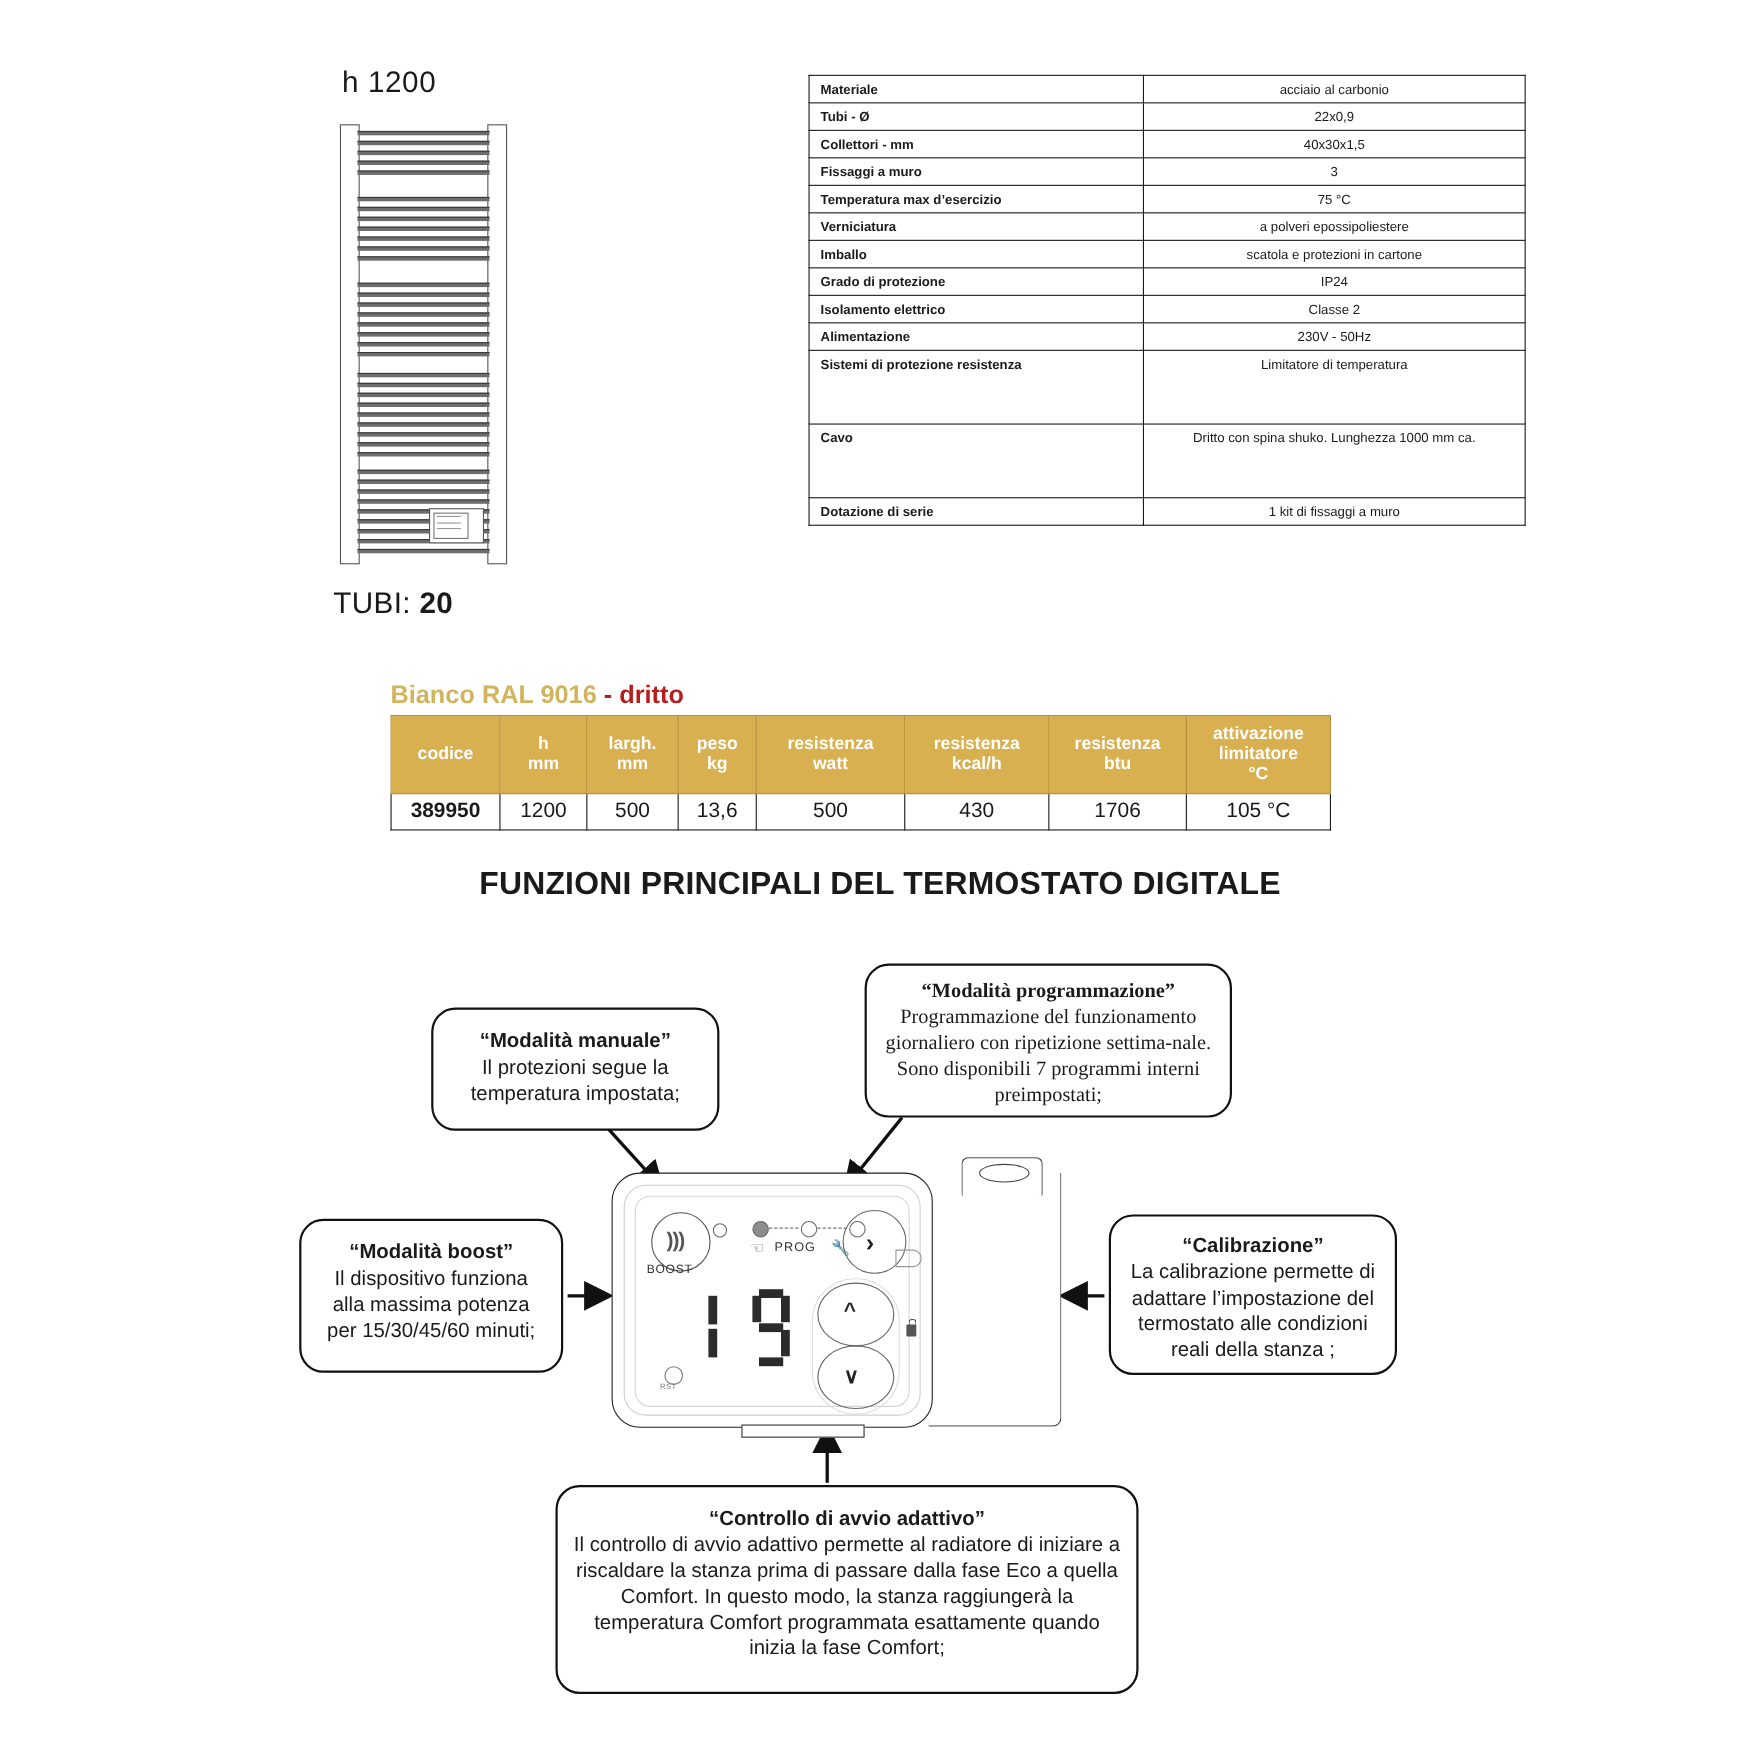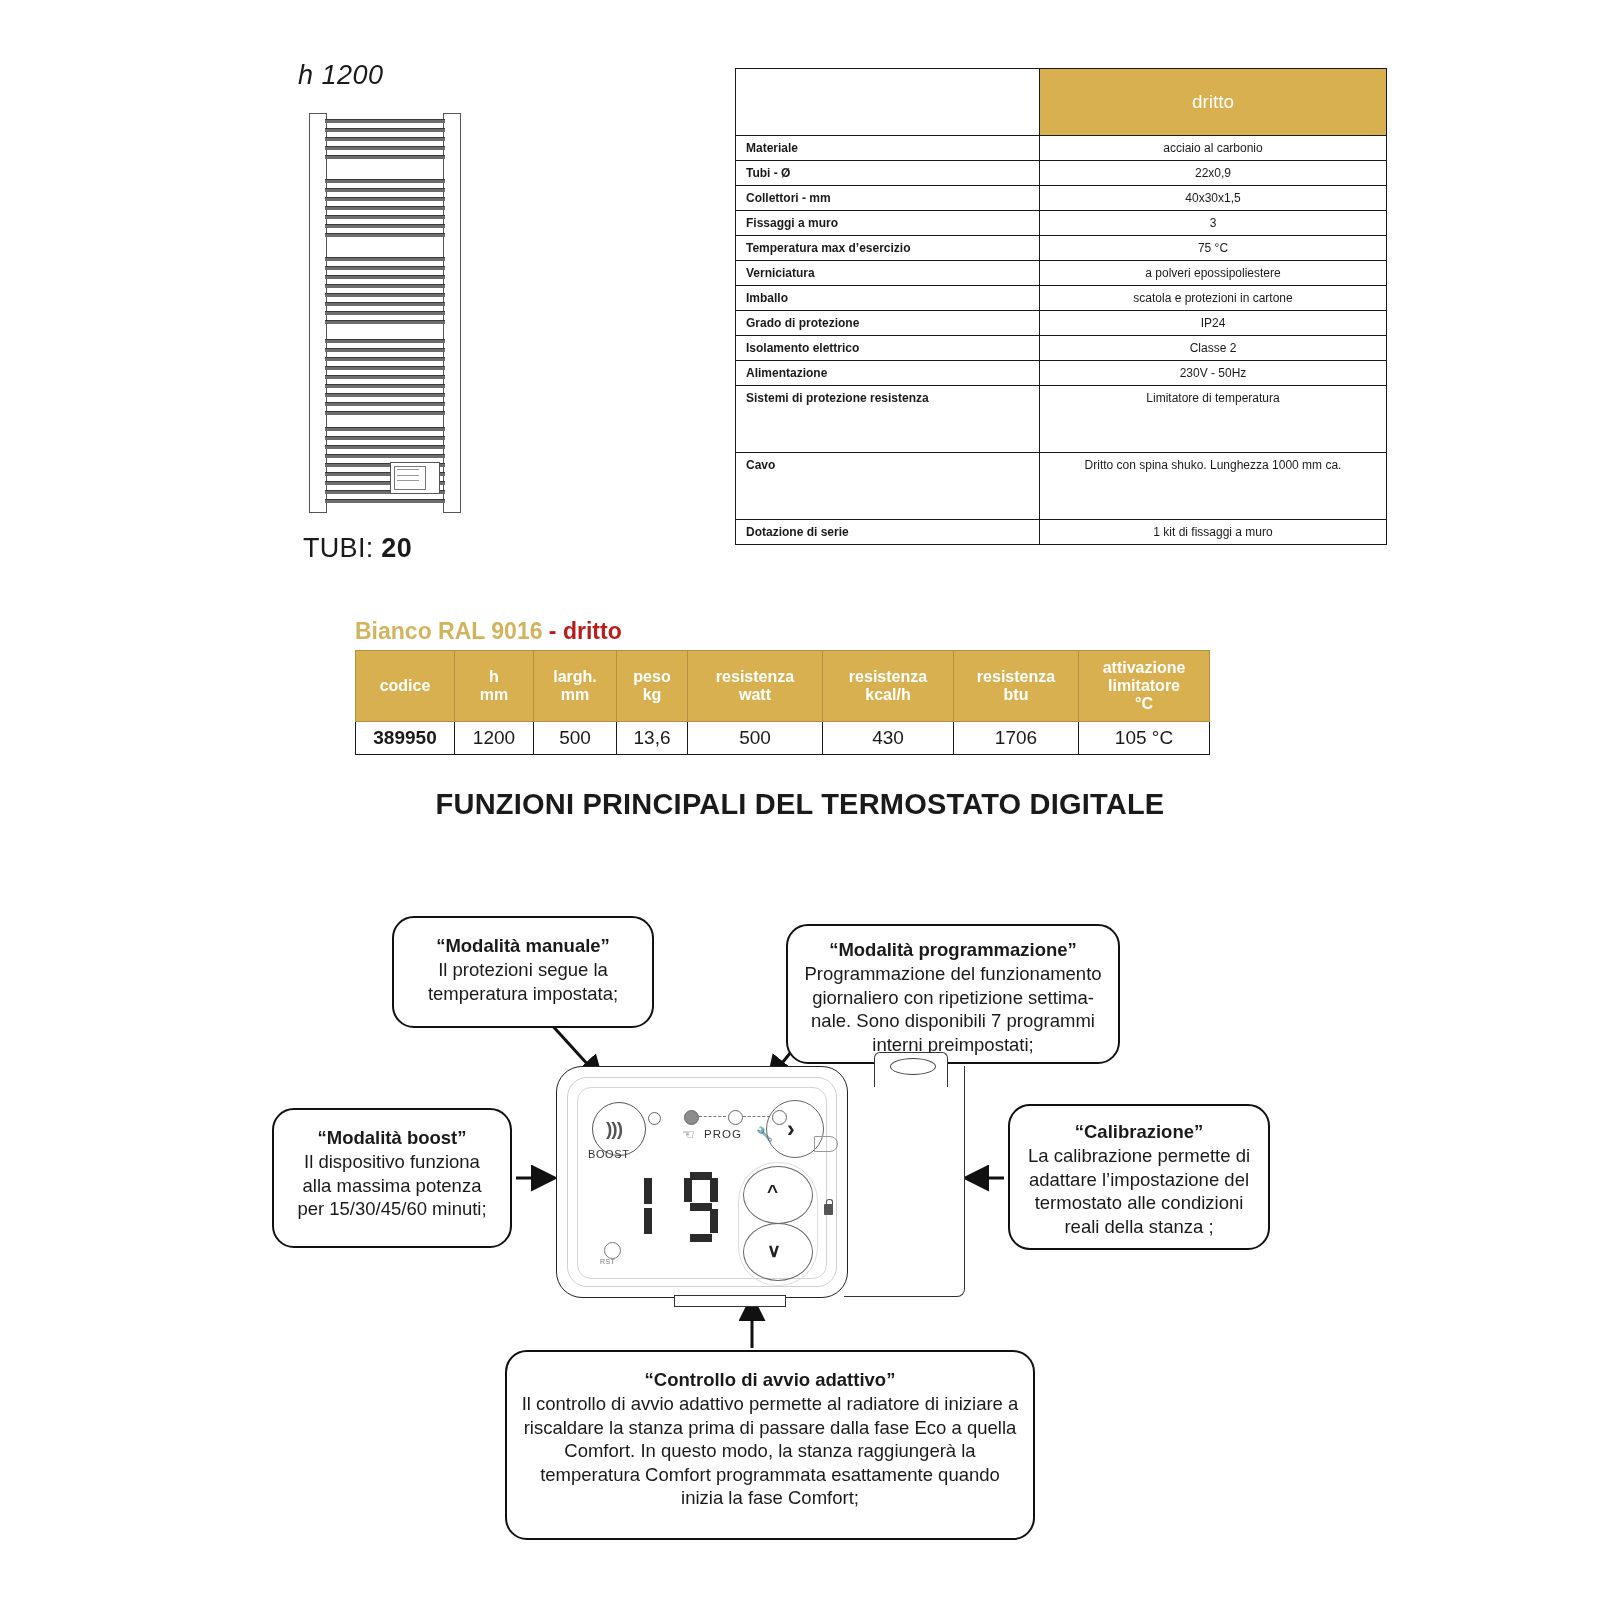--- a/index.html
+++ b/index.html
@@ -7,21 +7,21 @@
     width:1600px;height:1600px;
     background:#ffffff;
     font-family:"Liberation Sans", sans-serif;
     color:#1a1a1a;
     position:relative;
     overflow:hidden;
   }
 
   
   #radiator-block{position:absolute;left:295px;top:60px;width:230px;}
-  .rad-height-label{font-size:27px;color:#1a1a1a;letter-spacing:.5px;margin-left:3px;font-style:italic;}
+  .rad-height-label{font-size:27px;color:#1a1a1a;letter-spacing:.5px;margin-left:16px;}
   .rad-drawing{position:relative;width:160px;height:400px;margin:22px 0 0 10px;}
   .rad-post{position:absolute;top:0;width:18px;height:400px;border:1.5px solid #555;background:#fff;box-sizing:border-box;}
   .rad-post.left{left:4px;}
   .rad-post.right{right:4px;}
   .rad-rungs{position:absolute;left:20px;right:20px;top:4px;bottom:4px;}
   .rung{position:absolute;left:0;right:0;height:3px;background:#6d6d6d;border-top:1px solid #3a3a3a;}
   .rad-plug{position:absolute;left:95px;top:402px;width:48px;height:30px;border:1.4px solid #555;background:#fff;}
   .rad-plug:before{content:"";position:absolute;left:3px;top:3px;width:30px;height:22px;border:1.2px solid #777;}
   .rad-plug:after{content:"";position:absolute;left:6px;top:6px;width:22px;height:1px;background:#999;
     box-shadow:0 6px 0 #999, 0 11px 0 #999;}
@@ -60,21 +60,21 @@
     font-size:29px;font-weight:bold;letter-spacing:.2px;
   }
 
   
   .callout{
     position:absolute;border:2.6px solid #111;border-radius:22px;background:#fff;
     text-align:center;font-size:18.5px;line-height:1.27;padding:11px 14px;box-sizing:border-box;
   }
   .callout .hd{font-weight:bold;display:block;margin-bottom:1px;}
   #callout-manuale{left:392px;top:916px;width:262px;height:112px;padding-top:16px;}
-  #callout-prog{left:786px;top:924px;width:334px;height:140px;padding-top:12px;}
+  #callout-prog{left:786px;top:876px;width:334px;height:140px;padding-top:12px;font-family:Liberation Serif, serif;}
   #callout-boost{left:272px;top:1108px;width:240px;height:140px;padding-top:16px;}
   #callout-calibrazione{left:1008px;top:1104px;width:262px;height:146px;padding-top:14px;}
   #callout-adattivo{left:505px;top:1350px;width:530px;height:190px;padding-top:16px;}
 
   
   .arrow-svg{position:absolute;left:0;top:0;width:1600px;height:1600px;pointer-events:none;}
 
   
   #device{position:absolute;left:556px;top:1052px;width:410px;height:260px;}
   .dev-body{position:absolute;left:0;top:14px;width:290px;height:230px;border:1.6px solid #222;border-radius:26px;background:#fff;}
@@ -171,24 +171,20 @@
   </div>
   <div class="rad-plug"></div>
   <div class="rad-tubes-label">
     <span>TUBI:</span>
     <b>20</b>
   </div>
 </div>
 
 <table id="spec-table">
   <tbody id="spec-body">
-      <tr class="head">
-        <td class="lbl"></td>
-        <td class="val">dritto</td>
-      </tr>
       <tr>
         <td class="lbl">Materiale</td>
         <td class="val">acciaio al carbonio</td>
       </tr>
       <tr>
         <td class="lbl">Tubi - Ø</td>
         <td class="val">22x0,9</td>
       </tr>
       <tr>
         <td class="lbl">Collettori - mm</td>

